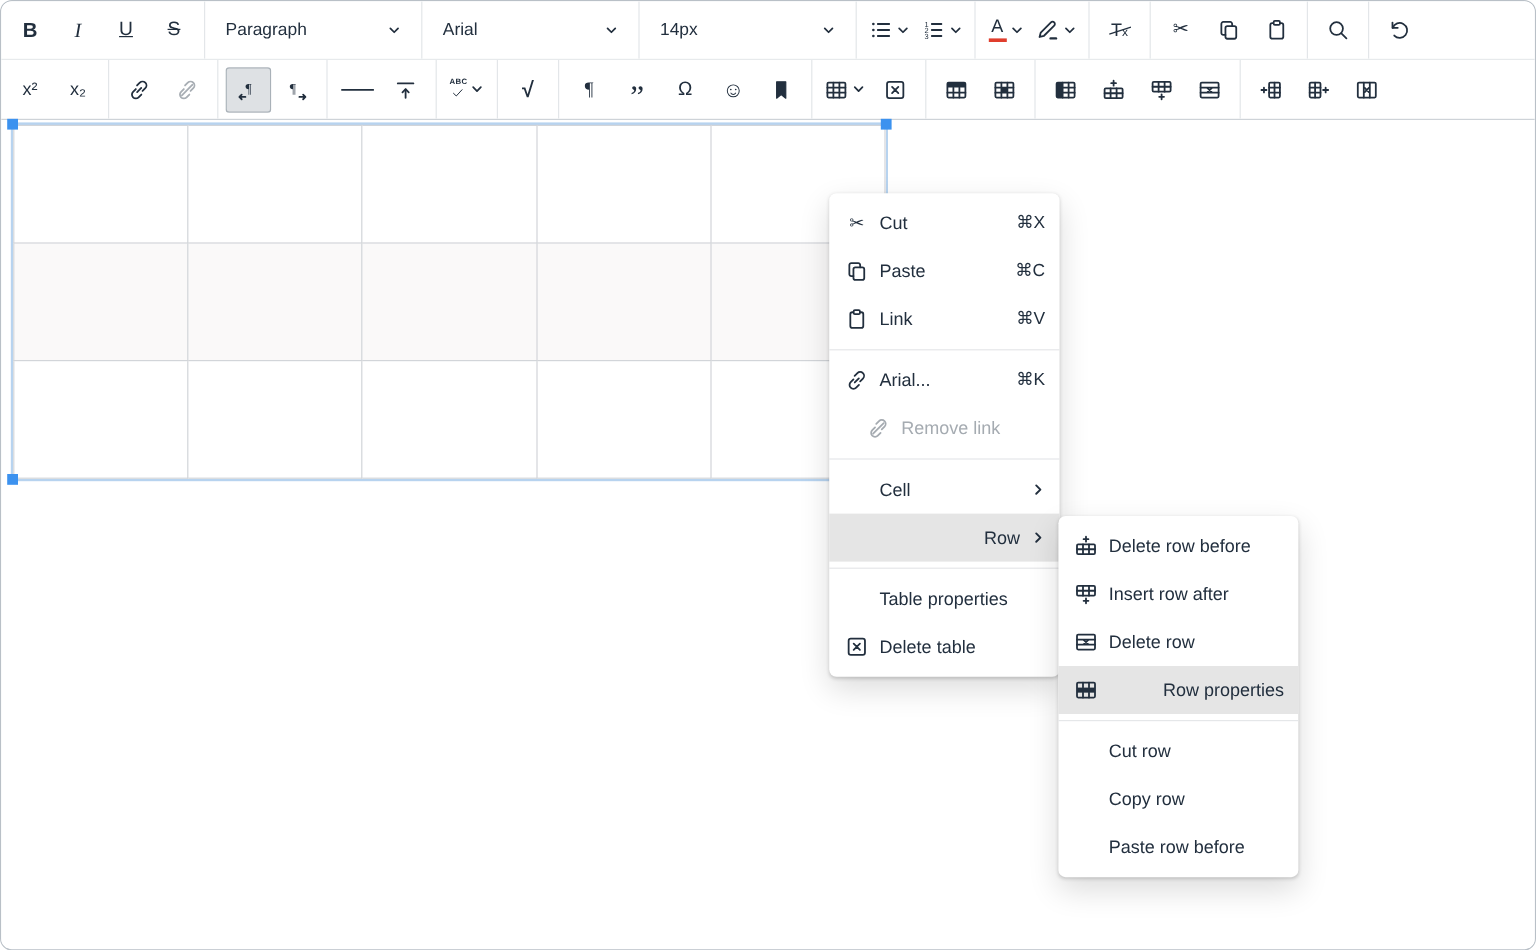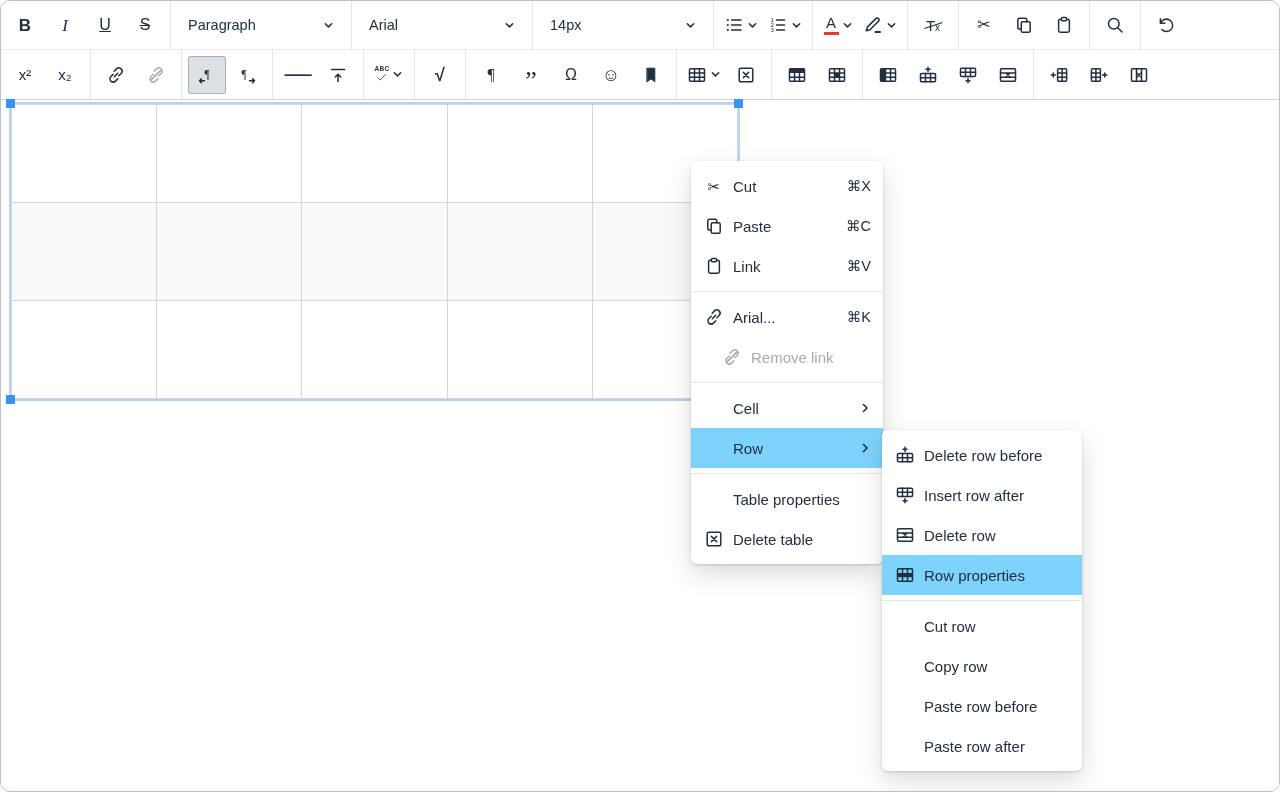--- a/index.html
+++ b/index.html
@@ -58,21 +58,21 @@
   .h-tl { left:-5px; top:-5px; } .h-tr { right:-5px; top:-5px; }
   .h-bl { left:-5px; bottom:-5px; } .h-br { right:-5px; bottom:-5px; }
 
   
   .menu { position:absolute; background:#fff; border-radius:6px; padding:5px 0; z-index:20;
     box-shadow:0 1px 3px rgba(0,0,0,.16), 0 10px 26px rgba(0,0,0,.14); }
   .ctx { left:690px; top:61px; width:192px; }
   .sub { left:881px; top:330px; width:200px; }
   .menu-item { height:40px; display:flex; align-items:center; gap:9px; padding:0 12px 0 13px;
     font-size:15px; color:#222f3e; cursor:pointer; }
-  .menu-item.active { background:#7dd3fc; }
+  .menu-item.active { background:#e5e5e5;text-align:right; }
   .menu-item.disabled { color:#a5abb1; cursor:default;margin-left:18px; }
   .menu-item.disabled .mi-icon { color:#a5abb1; }
   .mi-icon { width:20px; min-width:20px; display:flex; align-items:center; justify-content:center; color:#222f3e; }
   .mi-icon .glyph-ic { font-size:15px; }
   .mi-label { flex:1; white-space:nowrap; }
   .mi-shortcut { color:#222f3e; font-size:14.5px; }
   .mi-arrow { display:flex; color:#222f3e; }
   .menu-sep { height:1px; background:#e5e7e9; margin:5px 0; }
 </style>
 </head>
@@ -622,19 +622,15 @@
           <span class="mi-label">Cut row</span>
         </div>
         <div class="menu-item">
           <span class="mi-icon"></span>
           <span class="mi-label">Copy row</span>
         </div>
         <div class="menu-item">
           <span class="mi-icon"></span>
           <span class="mi-label">Paste row before</span>
         </div>
-        <div class="menu-item">
-          <span class="mi-icon"></span>
-          <span class="mi-label">Paste row after</span>
-        </div>
       </div>
   </div>
 </div>
 
 </body></html>

